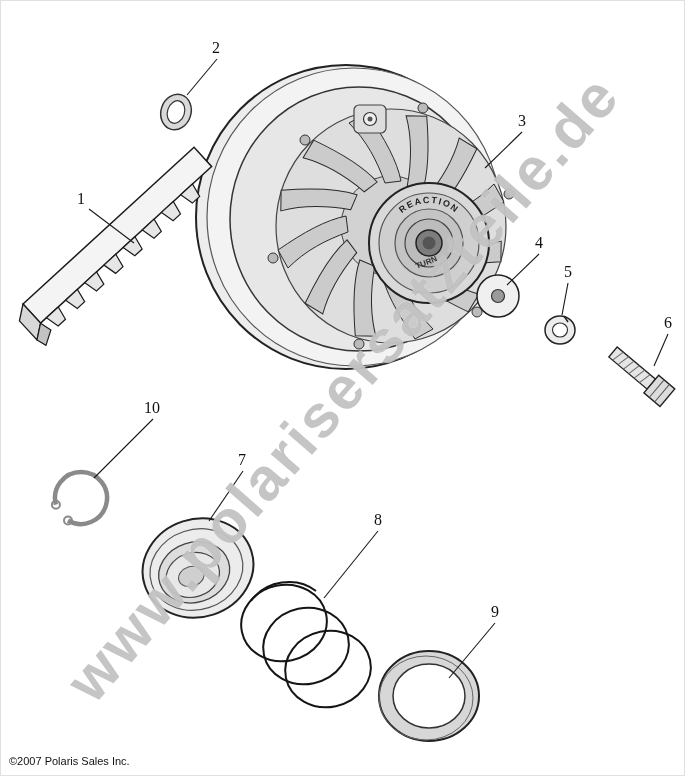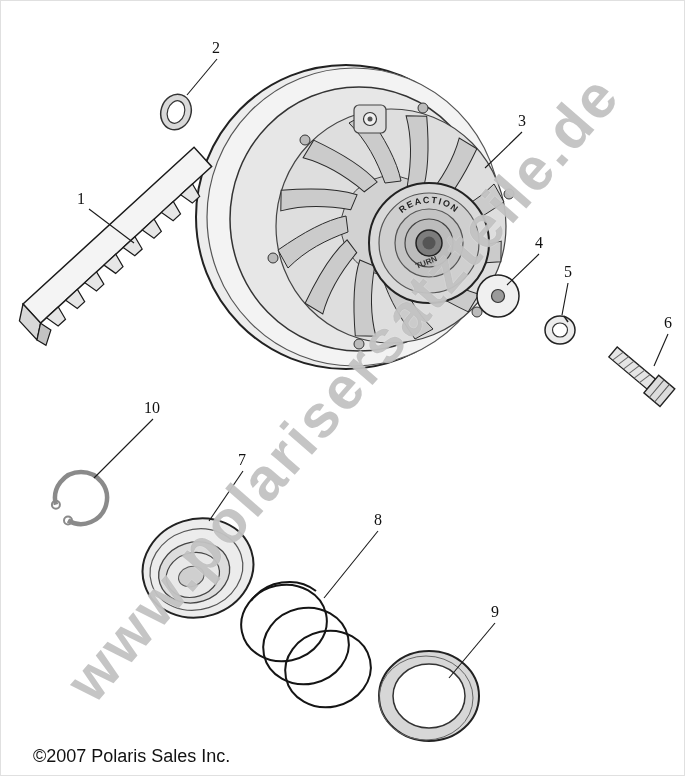--- a/index.html
+++ b/index.html
@@ -16,23 +16,22 @@
   .watermark{
     position:absolute;left:50%;top:50%;
     transform:translate(-50%,-50%) rotate(-49deg);
     font-family:"Liberation Sans",sans-serif;
     font-weight:bold;font-size:60px;letter-spacing:3px;white-space:nowrap;
     color:rgba(150,150,150,0.55);
     text-shadow:0 0 1px rgba(255,255,255,0.9);
     z-index:4;pointer-events:none;
   }
   .copyright{
-    position:absolute;left:8px;bottom:8px;font-size:18px;color:#111;z-index:3;
+    position:absolute;left:8px;bottom:8px;font-size:11px;color:#111;z-index:3;
     font-family:"Liberation Sans",sans-serif;
-    margin-left:24px;
   }
 </style>
 </head>
 <body>
 
 <div class="canvas">
 
   <svg width="685" height="776" viewBox="0 0 685 776">
     <defs>
       <path id="spoke-blade" d="M 384 182 C 376 160 366 140 348 122 L 366 112 C 384 138 396 160 400 180 Z"></path>

